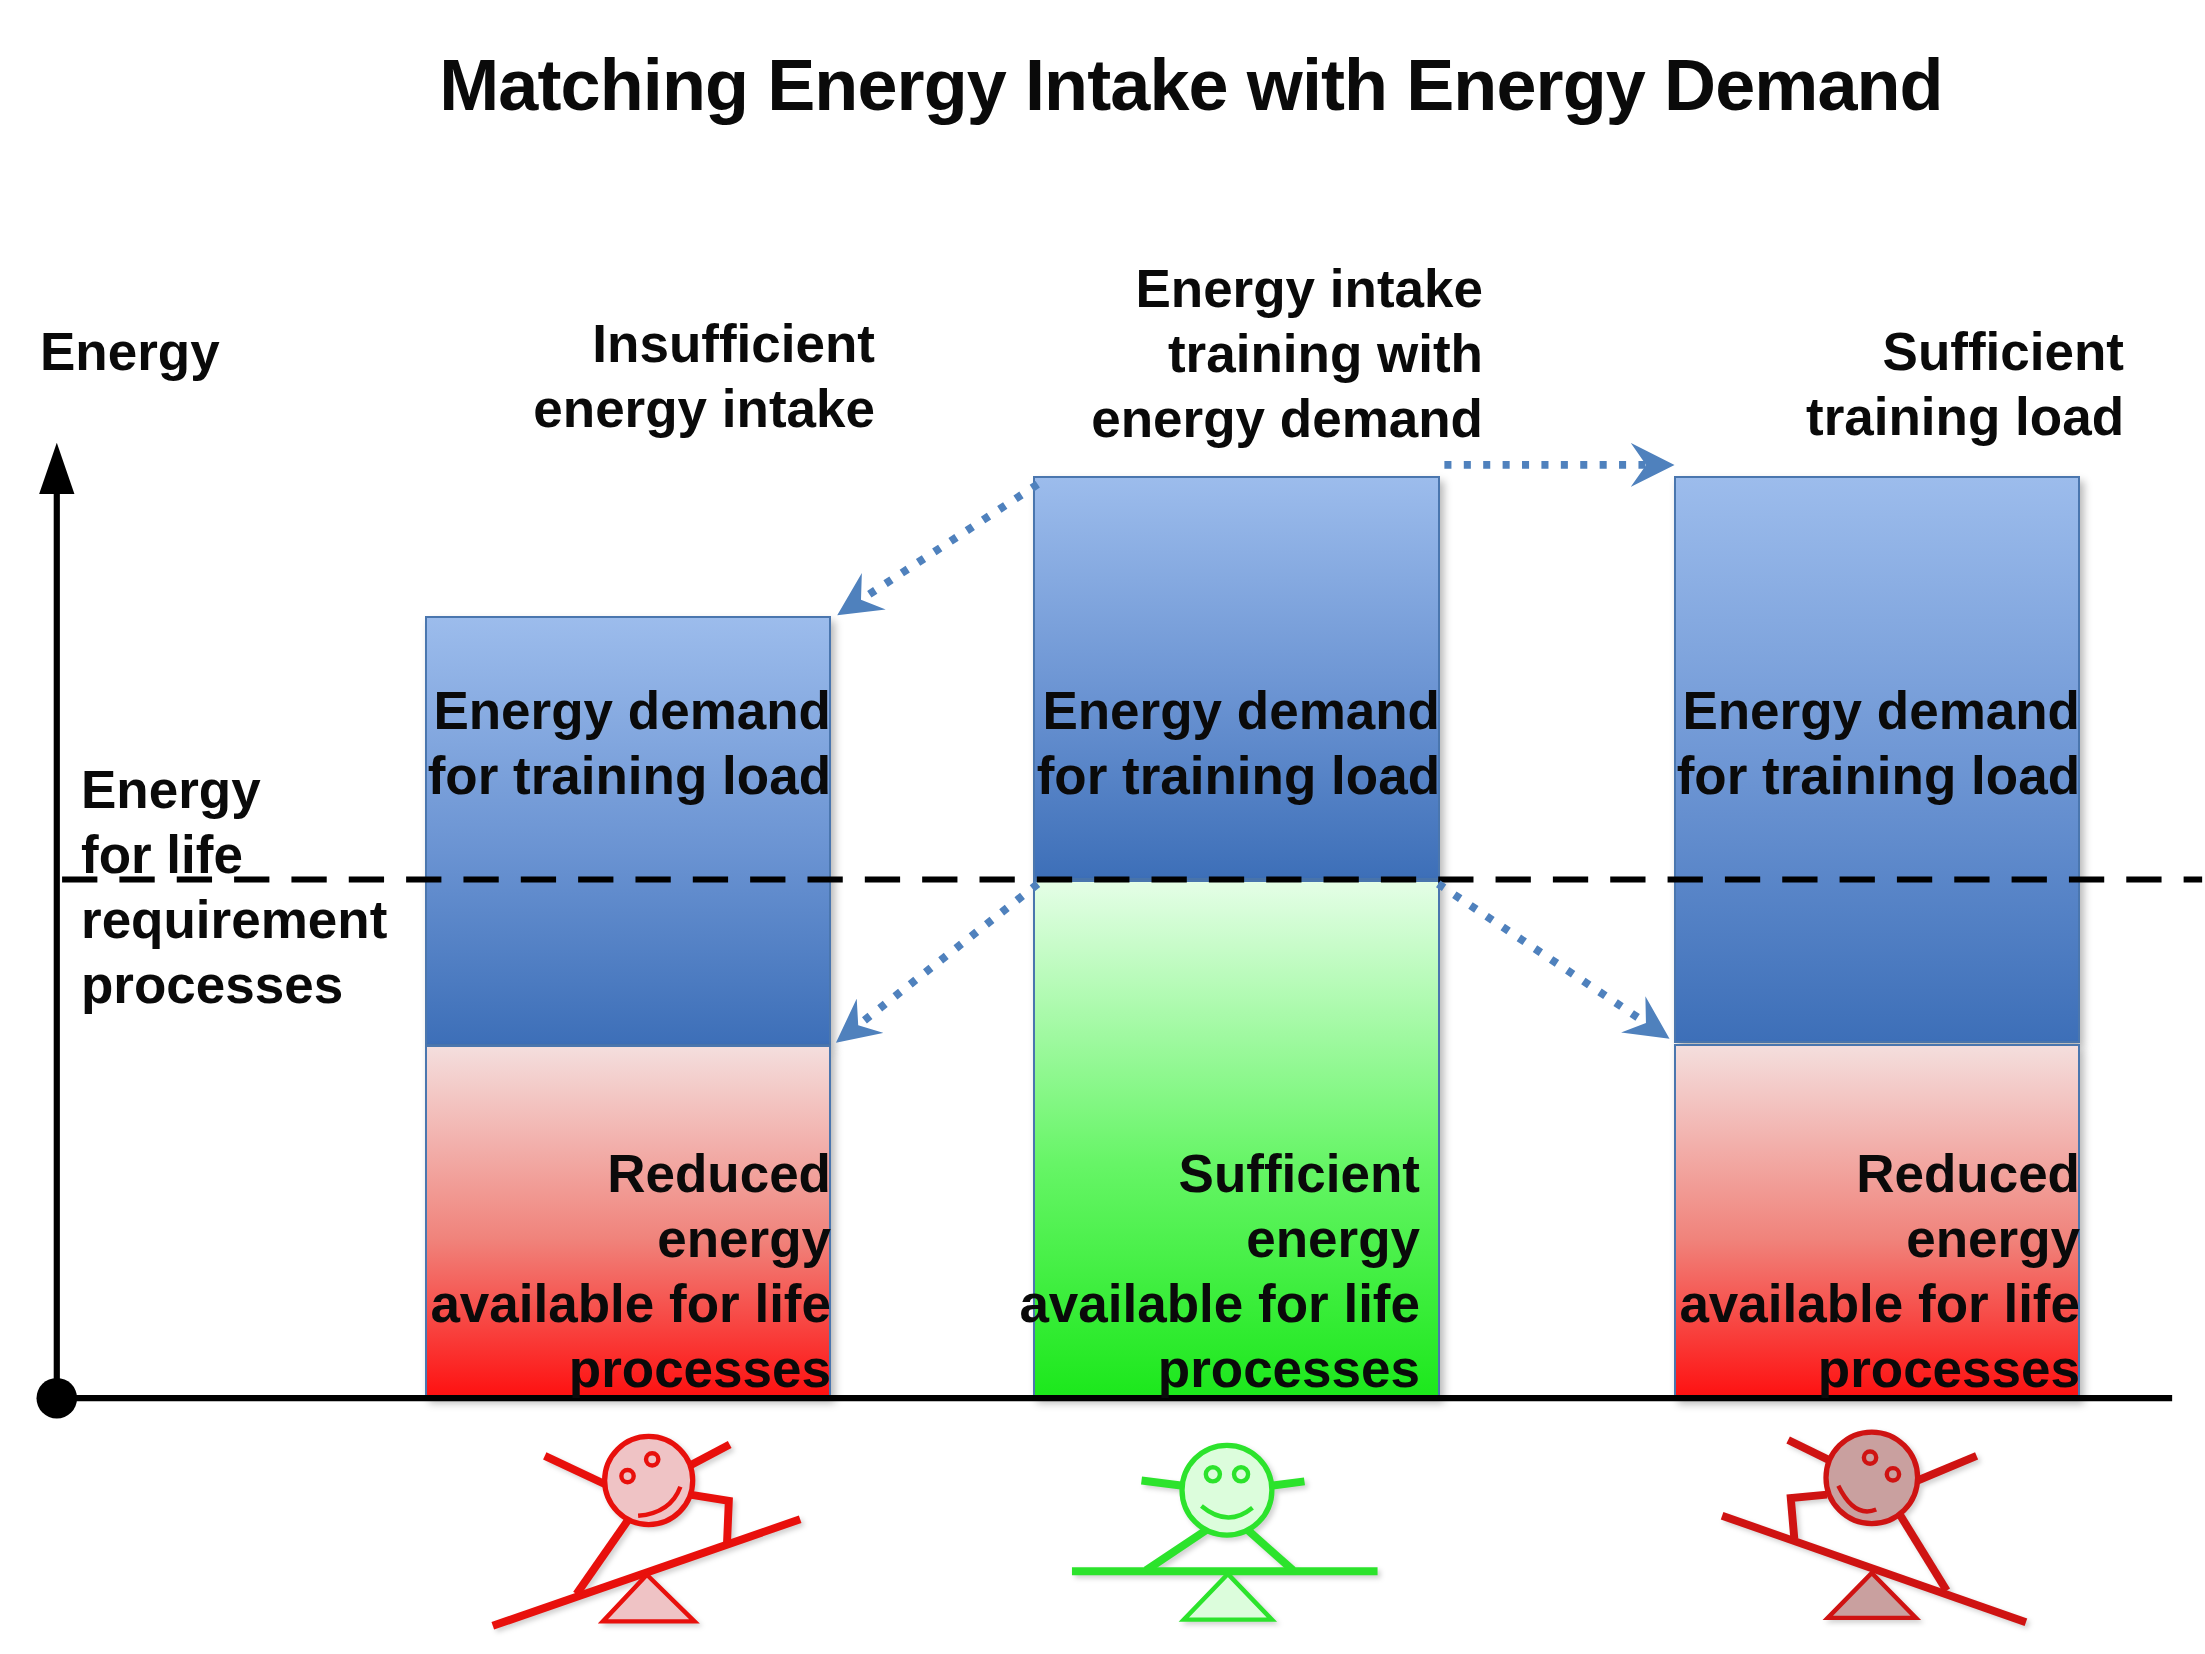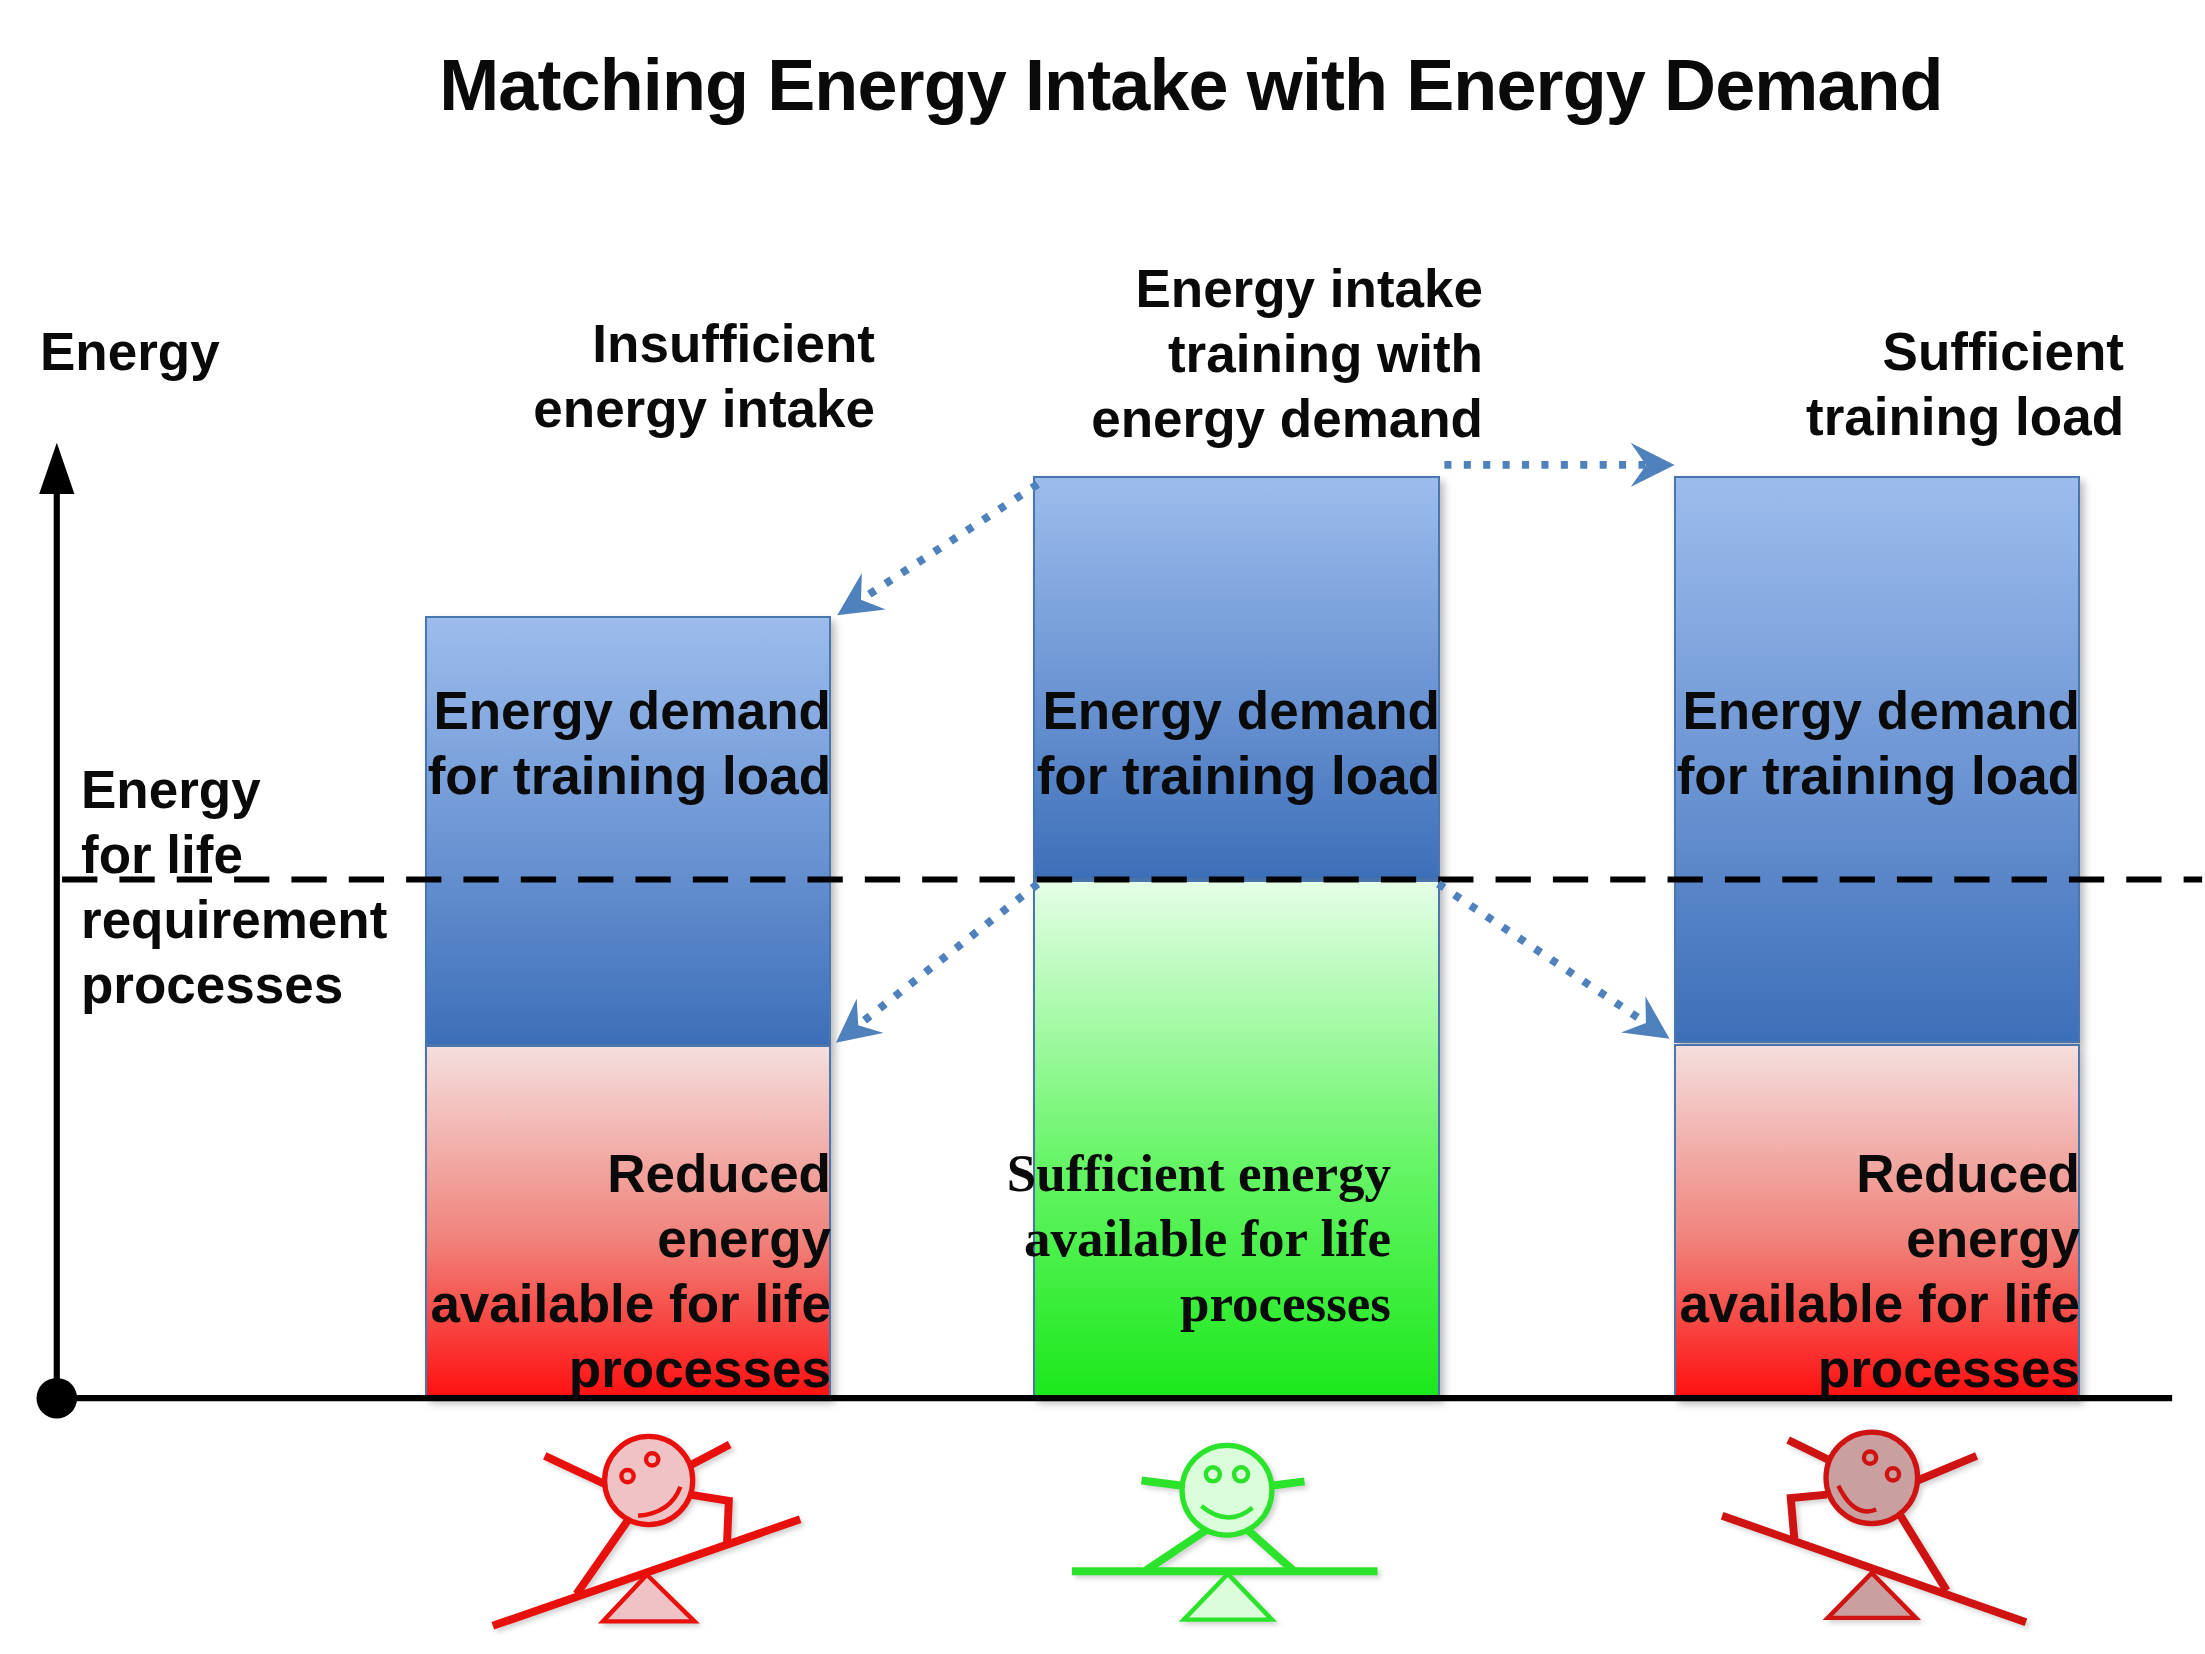--- a/index.html
+++ b/index.html
@@ -84,21 +84,21 @@
 <div class="abs lbl center" style="left:1674px;top:678px;width:406px;">
   <div>Energy demand</div>
   <div>for training load</div>
 </div>
 
 <div class="abs lbl center" style="left:425px;top:1141px;width:406px;">
   <div>Reduced energy</div>
   <div>available for life</div>
   <div>processes</div>
 </div>
-<div class="abs lbl center" style="left:984px;top:1141px;width:407px;font-family:Liberation Serif, serif;">
+<div class="abs lbl center" style="left:1013px;top:1141px;width:407px;">
   <div>Sufficient energy</div>
   <div>available for life</div>
   <div>processes</div>
 </div>
 <div class="abs lbl center" style="left:1674px;top:1141px;width:406px;">
   <div>Reduced energy</div>
   <div>available for life</div>
   <div>processes</div>
 </div>
 

